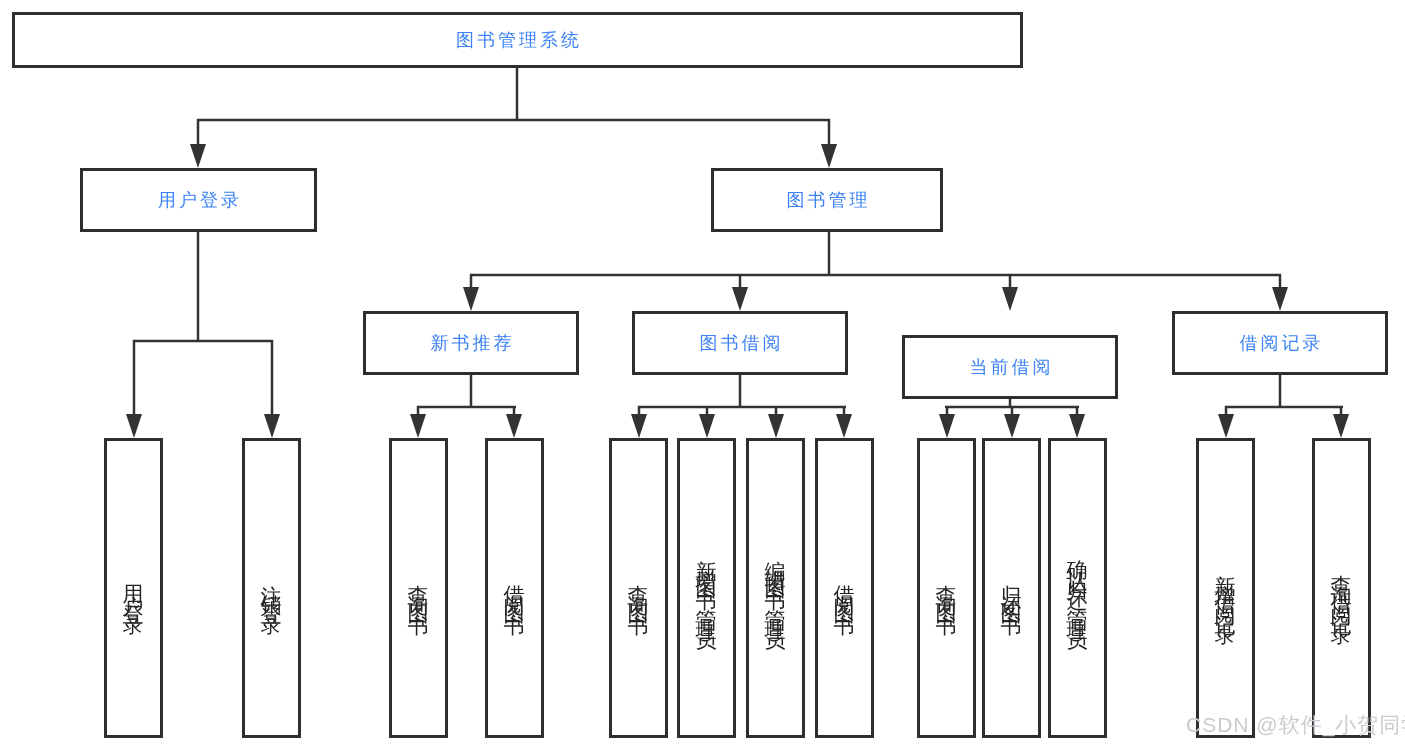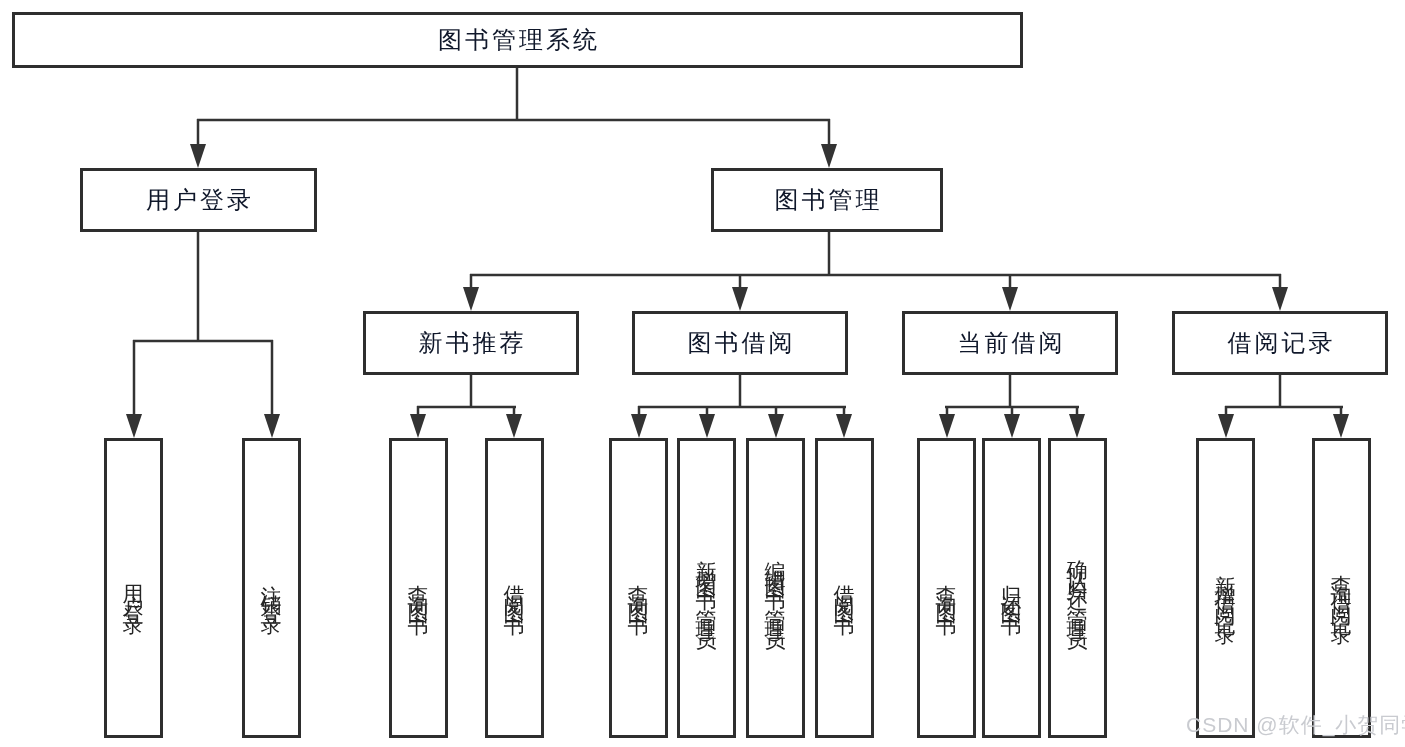--- a/index.html
+++ b/index.html
@@ -28,43 +28,43 @@
     position: absolute;
     box-sizing: border-box;
     background: #ffffff;
     border: 3px solid #2e2e2e;
     display: flex;
     align-items: center;
     justify-content: center;
     z-index: 2;
   }
   .hlabel {
-    font-size: 24px;
+    font-size: 18px;
     letter-spacing: 3px;
     padding-left: 3px;
-    color: #0f172a;
+    color: #3b82f6;
     white-space: nowrap;
   }
   .vlabel {
     writing-mode: vertical-rl;
     text-orientation: mixed;
     font-size: 21px;
     letter-spacing: 10px;
     color: #252525;
     line-height: 1.1;
   }
   
   .root  { left: 12px;  top: 12px;  width: 1011px; height: 56px; }
   .lvl2  { top: 168px; height: 64px; }
   .l2a   { left: 80px;  width: 237px; }
   .l2b   { left: 711px; width: 232px; }
   .lvl3  { top: 311px; height: 64px; width: 216px; }
   .l3a   { left: 363px; }
   .l3b   { left: 632px; }
-  .l3c   { left: 902px; }
+  .l3c   { left: 902px; margin-top: 24px; }
   .l3d   { left: 1172px; text-align: center; }
   .leaf  { top: 438px; height: 300px; width: 59px; }
   .f0  { left: 104px; }
   .f1  { left: 242px; }
   .f2  { left: 389px; }
   .f3  { left: 485px; }
   .f4  { left: 609px; }
   .f5  { left: 677px; }
   .f6  { left: 746px; }
   .f7  { left: 815px; }

